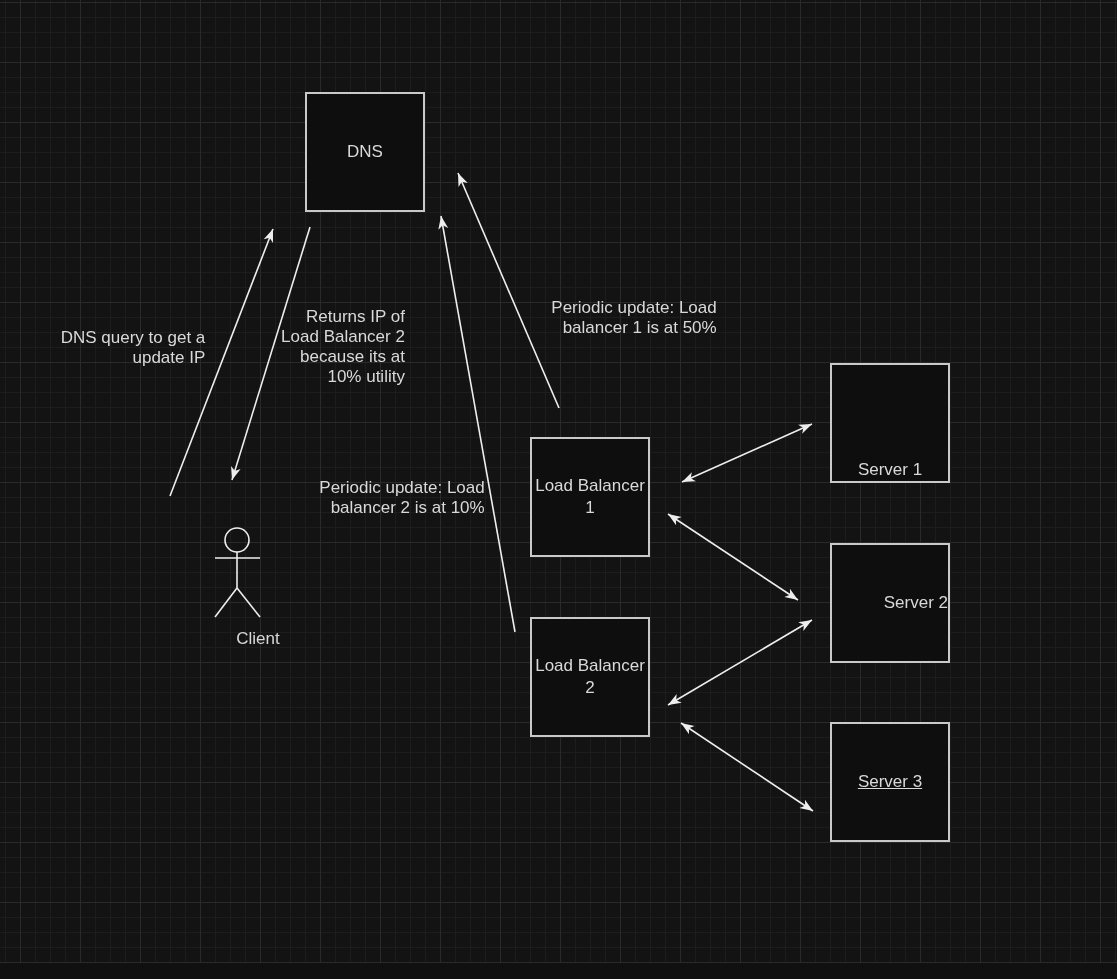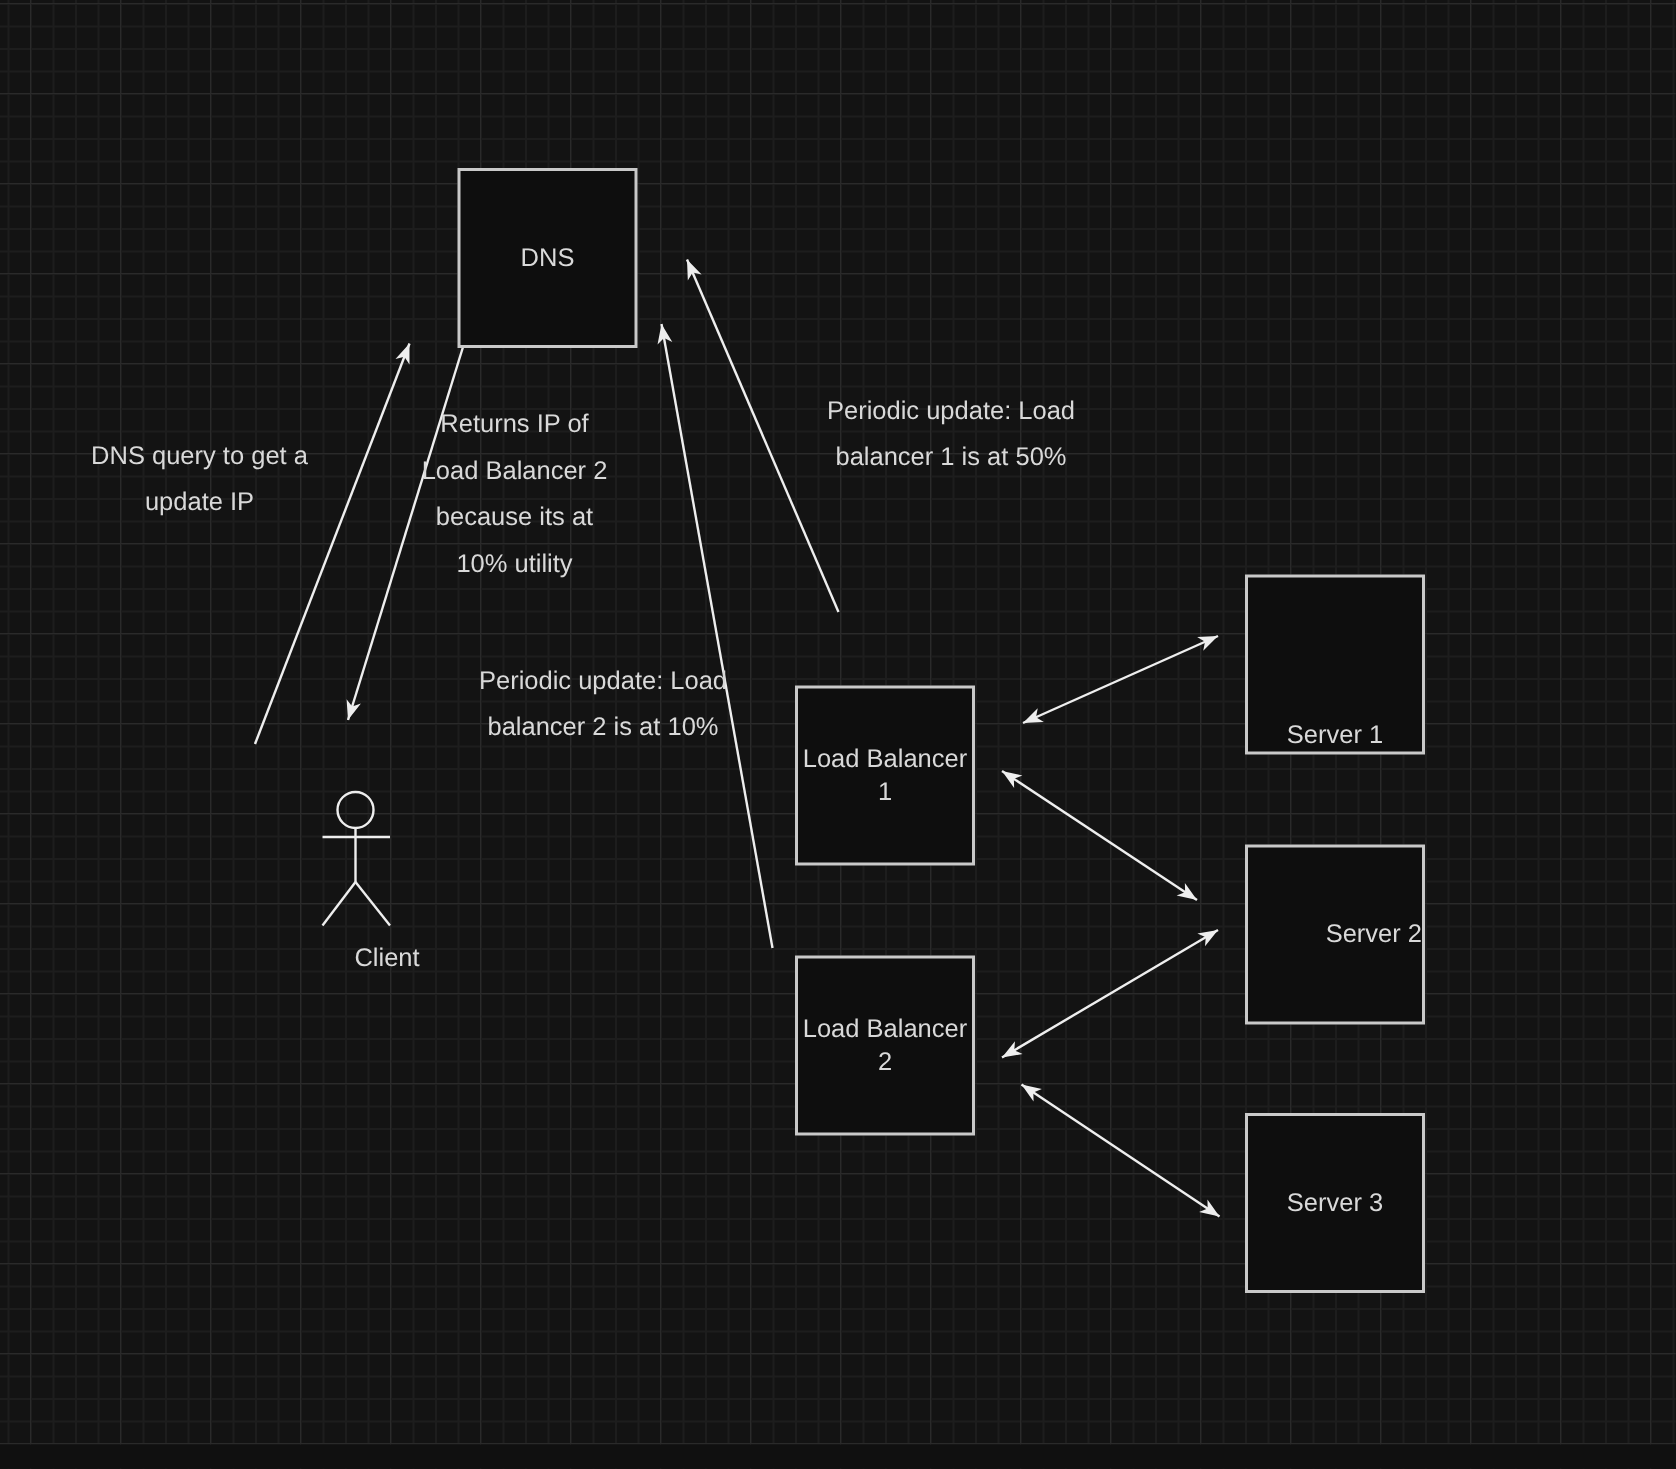--- a/index.html
+++ b/index.html
@@ -40,30 +40,30 @@
   .edges .head { fill: var(--arrow); stroke: none; }
   .node {
     position: absolute;
     width: 120px; height: 120px;
     background: var(--node-fill);
     border: 2px solid var(--node-border);
     display: flex; align-items: center; justify-content: center;
     color: var(--text);
     font-size: 17px; line-height: 22px;
     text-align: center;
-    margin-top: 20px;
   }
   .node .lbl { white-space: pre-line; }
   .annotation {
     position: absolute;
     transform: translateX(-50%);
     color: var(--text);
-    font-size: 17px; line-height: 31px;
-    text-align: center;
+    font-size: 17px; line-height: 20px;
+    text-align: right;
     white-space: pre-line;
+    margin-top: 40px;
   }
   .actor-label {
     position: absolute;
     transform: translateX(-50%);
     color: var(--text);
     font-size: 17px; line-height: 22px; margin-left: 20px;
   }
   .bottom-edge {
     position: absolute;
     left: 0; top: 963px;
@@ -118,21 +118,21 @@
   <div class="node" style="left:530px; top:617px;">
     <span class="lbl">Load Balancer
 2</span>
   </div>
   <div class="node" style="left:830px; top:363px;align-items:flex-end;">
     <span class="lbl">Server 1</span>
   </div>
   <div class="node" style="left:830px; top:543px;justify-content:flex-end;">
     <span class="lbl">Server 2</span>
   </div>
-  <div class="node" style="left:830px; top:722px;">
+  <div class="node" style="left:830px; top:722px;text-decoration:underline;">
     <span class="lbl">Server 3</span>
   </div>
 
   <div class="annotation" style="left:133px; top:288px;">DNS query to get a
 update IP</div>
   <div class="annotation" style="left:343px; top:267px;">Returns IP of
 Load Balancer 2
 because its at
 10% utility</div>
   <div class="annotation" style="left:634px; top:258px;">Periodic update: Load

